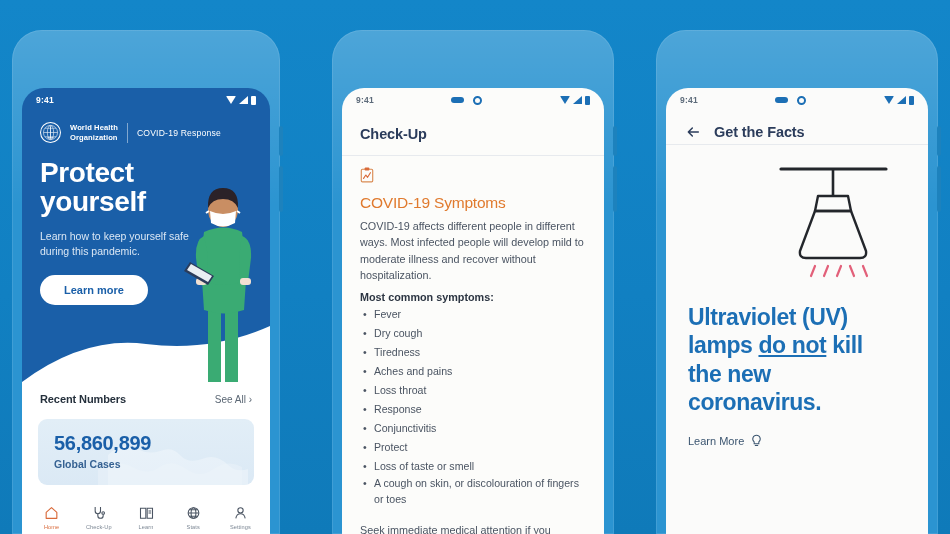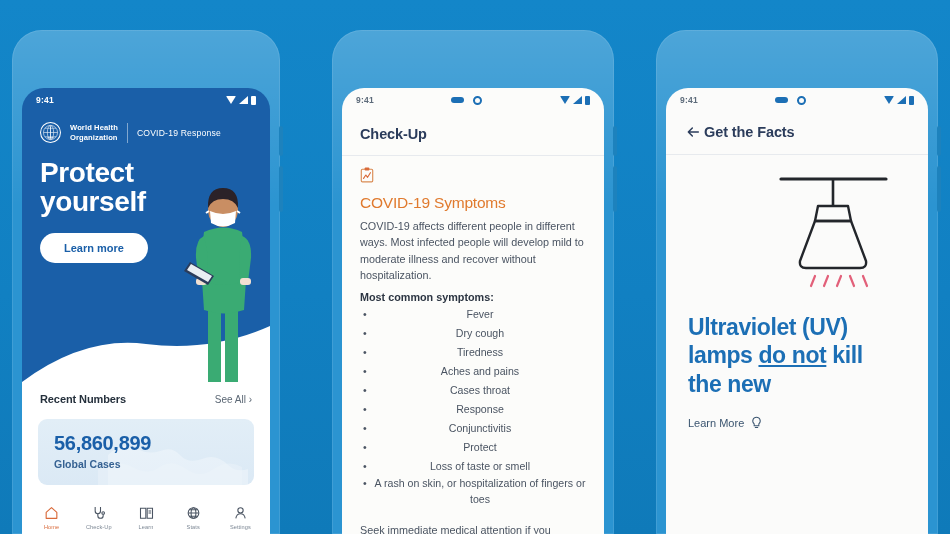--- a/index.html
+++ b/index.html
@@ -154,37 +154,37 @@
   }
   .appbar2 .t { font-size: 14.5px; font-weight: bold; color: #2b3c5b; letter-spacing: -0.1px; }
   .p2-body { padding: 11px 18px 0 18px; overflow: hidden; flex: 1; }
   .sym-icon { margin-bottom: 7px; }
   .sym-title {
     font-size: 15.5px; font-weight: normal; color: #e07a2e;
     letter-spacing: -0.2px; margin-bottom: 6px;
   }
   .para { font-size: 10.8px; line-height: 1.52; color: #4a5462; }
   .sub-h { font-size: 10.8px; font-weight: bold; color: #2c3542; margin-top: 7px; margin-bottom: 2px; }
-  .bullets { list-style: none; text-align: center; }
+  .bullets { list-style: none; }
   .bullets li {
     font-size: 10.6px; line-height: 1.80; color: #4a5462;
     padding-left: 14px; position: relative;
   }
   .bullets li::before {
     content: "\2022"; position: absolute; left: 3px; color: #4a5462;
   }
   .bullets li.wrap { line-height: 1.48; padding-bottom: 2px; }
   .seek { font-size: 10.8px; line-height: 1.5; color: #4a5462; margin-top: 12px; }
 
   
   #screen3 { background: #fbfbfa; display: flex; flex-direction: column; }
   .appbar3 {
-    padding: 12px 18px 14px 18px;
+    padding: 12px 18px 4px 18px;
     border-bottom: 1px solid #e7eaee;
-    display: flex; align-items: center; gap: 2px;
+    display: flex; align-items: center; gap: 12px;
     background: #fbfbfa;
   }
   .back-arrow { color: #2b3c5b; display: flex; cursor: pointer; }
   .appbar3 .t { font-size: 14.5px; font-weight: bold; color: #2b3c5b; letter-spacing: -0.1px; }
   .p3-body { flex: 1; padding: 18px 22px 0 22px; position: relative; }
   .lamp-wrap { display: flex; justify-content: flex-end; padding-right: 10px; }
   .fact {
     font-size: 23px; font-weight: bold; color: #1c6fb5;
     line-height: 1.23; letter-spacing: -0.4px; margin-top: 22px;
   }
@@ -232,20 +232,21 @@
       </div>
       <div class="who-div"></div>
       <div class="who-sub">COVID-19 Response</div>
     </div>
 
     <div class="hero">
       <h1>
         <span style="display:block">Protect</span>
         <span style="display:block">yourself</span>
       </h1>
+      <p>Learn how to keep yourself safe during this pandemic.</p>
       <button class="learn-btn">Learn more</button>
     </div>
 
     <svg class="nurse" viewBox="0 0 84 210">
 
       <rect x="26" y="120" width="13" height="78" fill="#3aab73"></rect>
       <rect x="43" y="120" width="13" height="78" fill="#3aab73"></rect>
 
       <path d="M22 48 q20 -9 38 0 l6 52 q-25 10 -50 0 z" fill="#3aab73"></path>
       <path d="M20 96 q22 10 44 0 l-2 30 q-20 7 -40 0 z" fill="#3aab73"></path>
@@ -363,26 +364,26 @@
 
       <div class="sub-h">Most common symptoms:</div>
       <ul class="bullets">
         <li>Fever</li>
         <li>Dry cough</li>
         <li>Tiredness</li>
       </ul>
 
       <ul class="bullets">
         <li>Aches and pains</li>
-        <li>Cases throat</li>
+        <li>Loss throat</li>
         <li>Response</li>
         <li>Conjunctivitis</li>
         <li>Protect</li>
         <li>Loss of taste or smell</li>
-        <li class="wrap">A rash on skin, or hospitalization of fingers or toes</li>
+        <li class="wrap">A cough on skin, or discolouration of fingers or toes</li>
       </ul>
 
       <div class="seek">Seek immediate medical attention if you</div>
     </div>
 
   </div>
 </div>
 
 <div class="phone" id="phone3">
   <div class="side-btn" style="right:-3px; top:96px; height:30px;"></div>
@@ -426,20 +427,21 @@
             <line x1="79" y1="103" x2="83" y2="113"></line>
             <line x1="92" y1="103" x2="96" y2="113"></line>
           </g>
         </svg>
       </div>
 
       <div class="fact">
         <span style="display:block">Ultraviolet (UV)</span>
         <span style="display:block"><span>lamps </span><u>do not</u><span> kill</span></span>
         <span style="display:block">the new</span>
+        <span style="display:block">coronavirus.</span>
       </div>
 
       <div class="learn-more">
         <span class="lm">Learn More</span>
         <svg width="11" height="14" viewBox="0 0 16 20" fill="none" stroke="#3b5570" stroke-width="1.5">
           <path d="M8 1.6 a5.4 5.4 0 0 1 3.4 9.6 L11.4 14 L4.6 14 L4.6 11.2 A5.4 5.4 0 0 1 8 1.6 Z"></path>
           <path d="M5.6 16.5 h4.8"></path>
         </svg>
       </div>
     </div>

